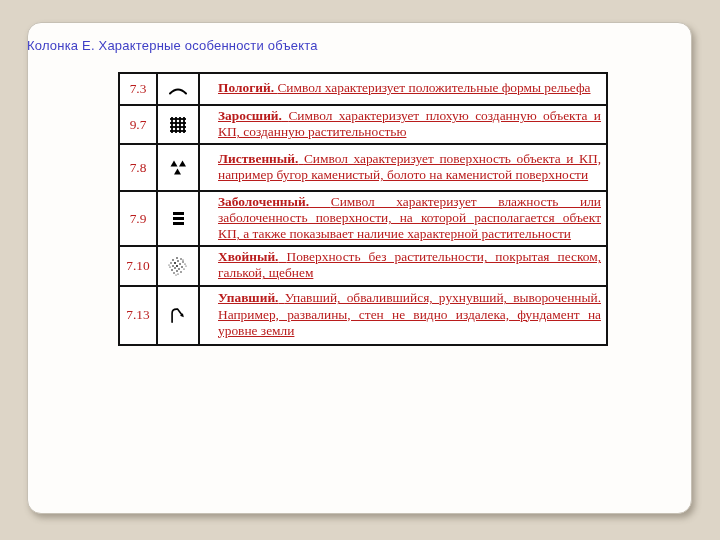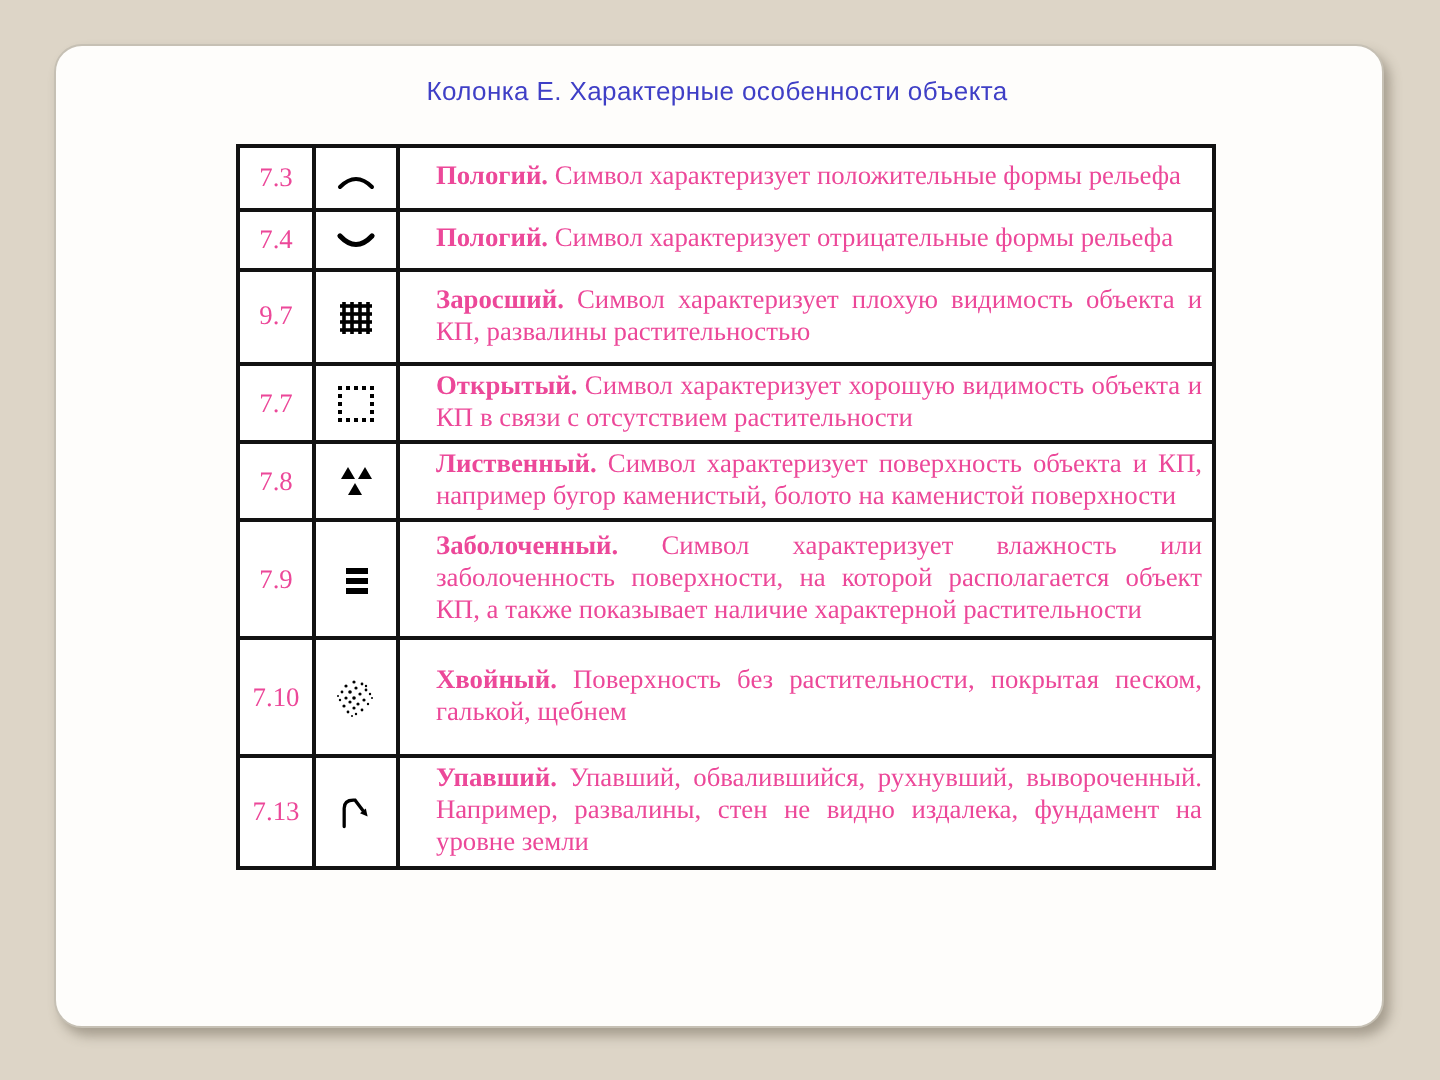--- a/index.html
+++ b/index.html
@@ -8,36 +8,36 @@
     background:#ddd5c7;
     font-family:"Liberation Serif", serif;
   }
   .panel{
     position:absolute;left:27px;top:22px;width:663px;height:490px;
     background:#fefdfb;border:1px solid #c6c0b4;border-radius:14px;
     box-shadow:3px 4px 6px rgba(100,90,75,.45);
   }
   .slide-title{
     position:absolute;left:27px;top:38px;width:663px;
-    text-align:center;
+    text-align:left;
     font-family:"Liberation Sans", sans-serif;
     font-size:13px;color:#3f3fc6;letter-spacing:.2px;
   }
   table.spec{
     position:absolute;left:118px;top:72px;width:490px;
     border-collapse:collapse;background:#ffffff;z-index:2;
     table-layout:fixed;
   }
   table.spec td{
     border:2px solid #121212;vertical-align:middle;
-    font-size:13.4px;line-height:1.2;color:#ec4899;
+    font-size:13.4px;line-height:1.2;color:#b91c1c;
   }
   td.num{width:34px;text-align:center;padding:2px 1px;}
   td.sym{width:38px;text-align:center;padding:2px 1px;}
-  td.desc{text-align:justify;padding:2px 5px 3px 18px;vertical-align:top;}
+  td.desc{text-align:justify;padding:2px 5px 3px 18px;vertical-align:top;text-decoration:underline;}
   td.desc b{font-weight:bold;}
   
   tr:nth-child(1) td{height:25px}
   tr:nth-child(2) td{height:23px}
   tr:nth-child(3) td{height:40px}
   tr:nth-child(4) td{height:28px}
   tr:nth-child(5) td{height:30px}
   tr:nth-child(6) td{height:52px}
   tr:nth-child(7) td{height:52px}
   tr:nth-child(8) td{height:34px}
@@ -62,46 +62,34 @@
 <table class="spec">
   <tbody>
       <tr>
         <td class="num">7.3</td>
         <td class="sym"><span class="icon"><svg width="24" height="12" viewBox="0 0 24 12">
               <path d="M4 9.5 Q12 1.5 20 9.5" fill="none" stroke="#000" stroke-width="2" stroke-linecap="round"></path>
             </svg></span></td>
         <td class="desc"><b>Пологий.</b> <span>Символ характеризует положительные формы рельефа</span></td>
       </tr>
       <tr>
-        <td class="num">7.4</td>
-        <td class="sym"><span class="icon"><svg width="24" height="12" viewBox="0 0 24 12">
-              <path d="M4 3 Q12 11.5 20 3" fill="none" stroke="#000" stroke-width="2.6" stroke-linecap="round"></path>
-            </svg></span></td>
-        <td class="desc"><b>Пологий.</b> <span>Символ характеризует отрицательные формы рельефа</span></td>
-      </tr>
-      <tr>
         <td class="num">9.7</td>
         <td class="sym"><span class="icon"><svg width="20" height="20" viewBox="0 0 20 20">
               <g stroke="#000" stroke-width="1.8">
                 <line x1="4" y1="2" x2="4" y2="18"></line>
                 <line x1="8" y1="2" x2="8" y2="18"></line>
                 <line x1="12" y1="2" x2="12" y2="18"></line>
                 <line x1="16" y1="2" x2="16" y2="18"></line>
                 <line x1="2" y1="4" x2="18" y2="4"></line>
                 <line x1="2" y1="8" x2="18" y2="8"></line>
                 <line x1="2" y1="12" x2="18" y2="12"></line>
                 <line x1="2" y1="16" x2="18" y2="16"></line>
               </g>
             </svg></span></td>
-        <td class="desc"><b>Заросший.</b> <span>Символ характеризует плохую видимость объекта и КП, развалины растительностью</span></td>
-      </tr>
-      <tr>
-        <td class="num">7.7</td>
-        <td class="sym"><span class="icon"><span class="dotted-square"></span></span></td>
-        <td class="desc"><b>Открытый.</b> <span>Символ характеризует хорошую видимость объекта и КП в связи с отсутствием растительности</span></td>
+        <td class="desc"><b>Заросший.</b> <span>Символ характеризует плохую созданную объекта и КП, созданную растительностью</span></td>
       </tr>
       <tr>
         <td class="num">7.8</td>
         <td class="sym"><span class="icon"><svg width="20" height="18" viewBox="0 0 20 18">
               <polygon points="6,1.5 2.5,7.5 9.5,7.5" fill="#000"></polygon>
               <polygon points="14.5,1.5 11,7.5 18,7.5" fill="#000"></polygon>
               <polygon points="9.5,9.5 6,15.5 13,15.5" fill="#000"></polygon>
             </svg></span></td>
         <td class="desc"><b>Лиственный.</b> <span>Символ характеризует поверхность объекта и КП, например бугор каменистый, болото на каменистой поверхности</span></td>
       </tr>

